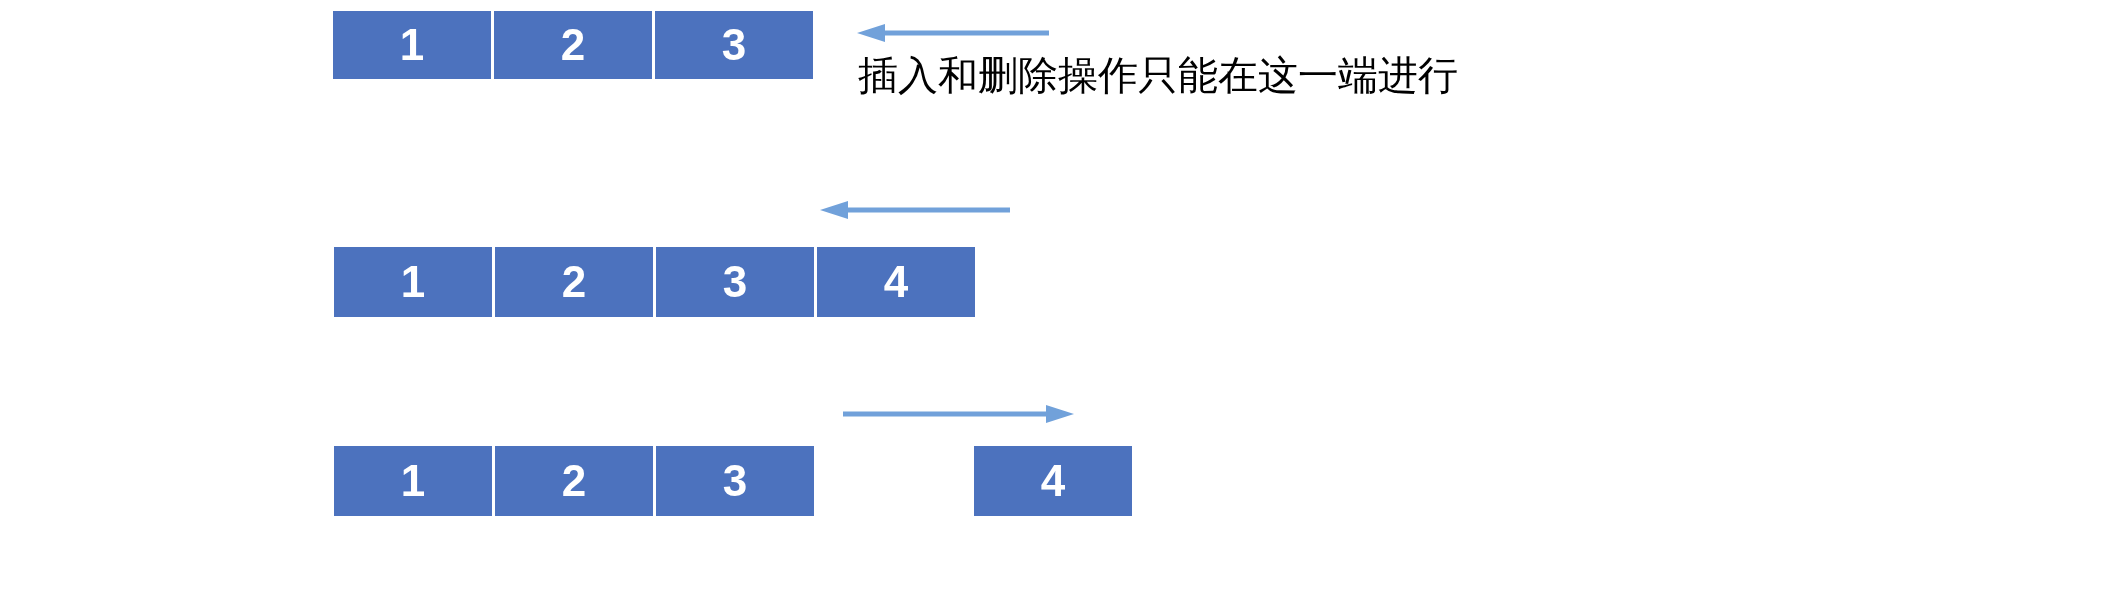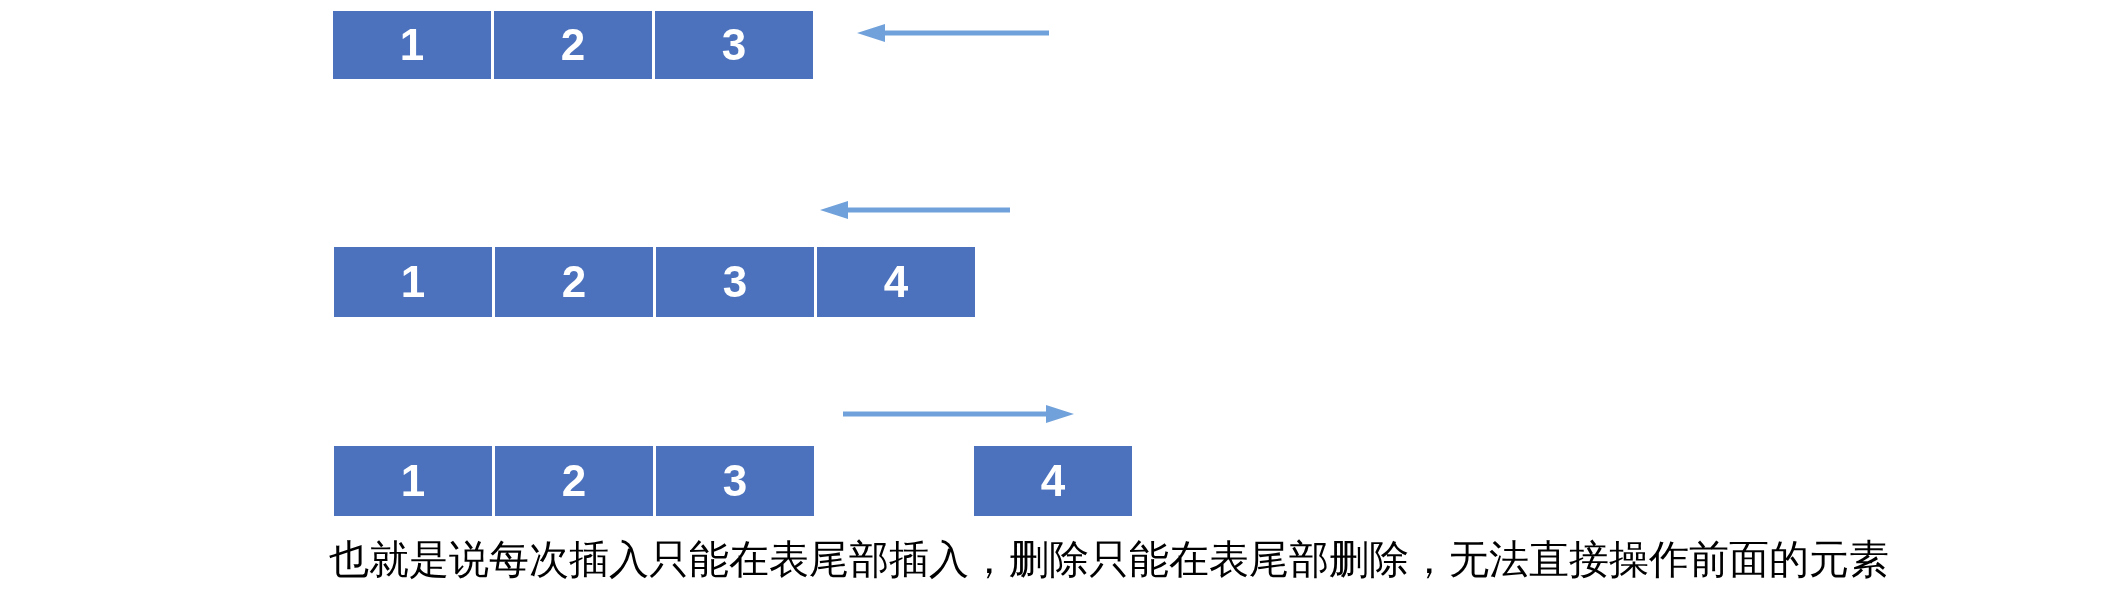--- a/index.html
+++ b/index.html
@@ -62,20 +62,21 @@
     <div class="cell">1</div>
     <div class="cell">2</div>
     <div class="cell">3</div>
   </div>
 
   <svg class="arrow" style="left:857px; top:22px;" width="192" height="22" viewBox="0 0 192 22">
     <polygon points="0,11 28,2 28,20" style="fill:var(--arrow)"></polygon>
     <rect x="25" y="8.5" width="167" height="5" style="fill:var(--arrow)"></rect>
   </svg>
 
+  <div class="caption" style="left:858px; top:52px;">插入和删除操作只能在这一端进行</div>
 
   <svg class="arrow" style="left:820px; top:199px;" width="190" height="22" viewBox="0 0 190 22">
     <polygon points="0,11 28,2 28,20" style="fill:var(--arrow)"></polygon>
     <rect x="25" y="8.5" width="165" height="5" style="fill:var(--arrow)"></rect>
   </svg>
 
   <div class="cell-row h70" style="left:334px; top:247px;">
     <div class="cell">1</div>
     <div class="cell">2</div>
     <div class="cell">3</div>
@@ -88,15 +89,14 @@
   </svg>
 
   <div class="cell-row h70" style="left:334px; top:446px;">
     <div class="cell">1</div>
     <div class="cell">2</div>
     <div class="cell">3</div>
   </div>
 
   <div class="cell h70" style="position:absolute; left:974px; top:446px;">4</div>
 
-  <div class="caption" style="left:329px; top:536px;">也就是说每次插入只能在表尾部插入，删除只能在表尾部删除，无法直接操作前面的元素</div>
 
 </div>
 
 </body></html>

